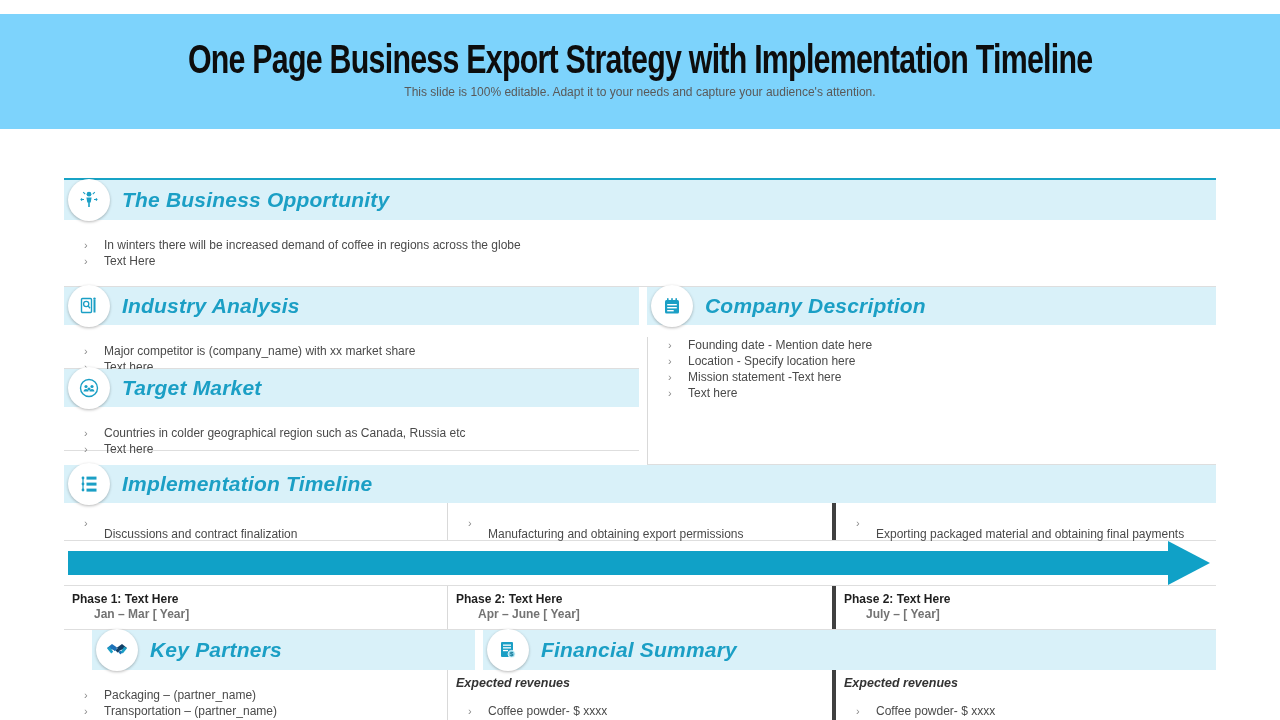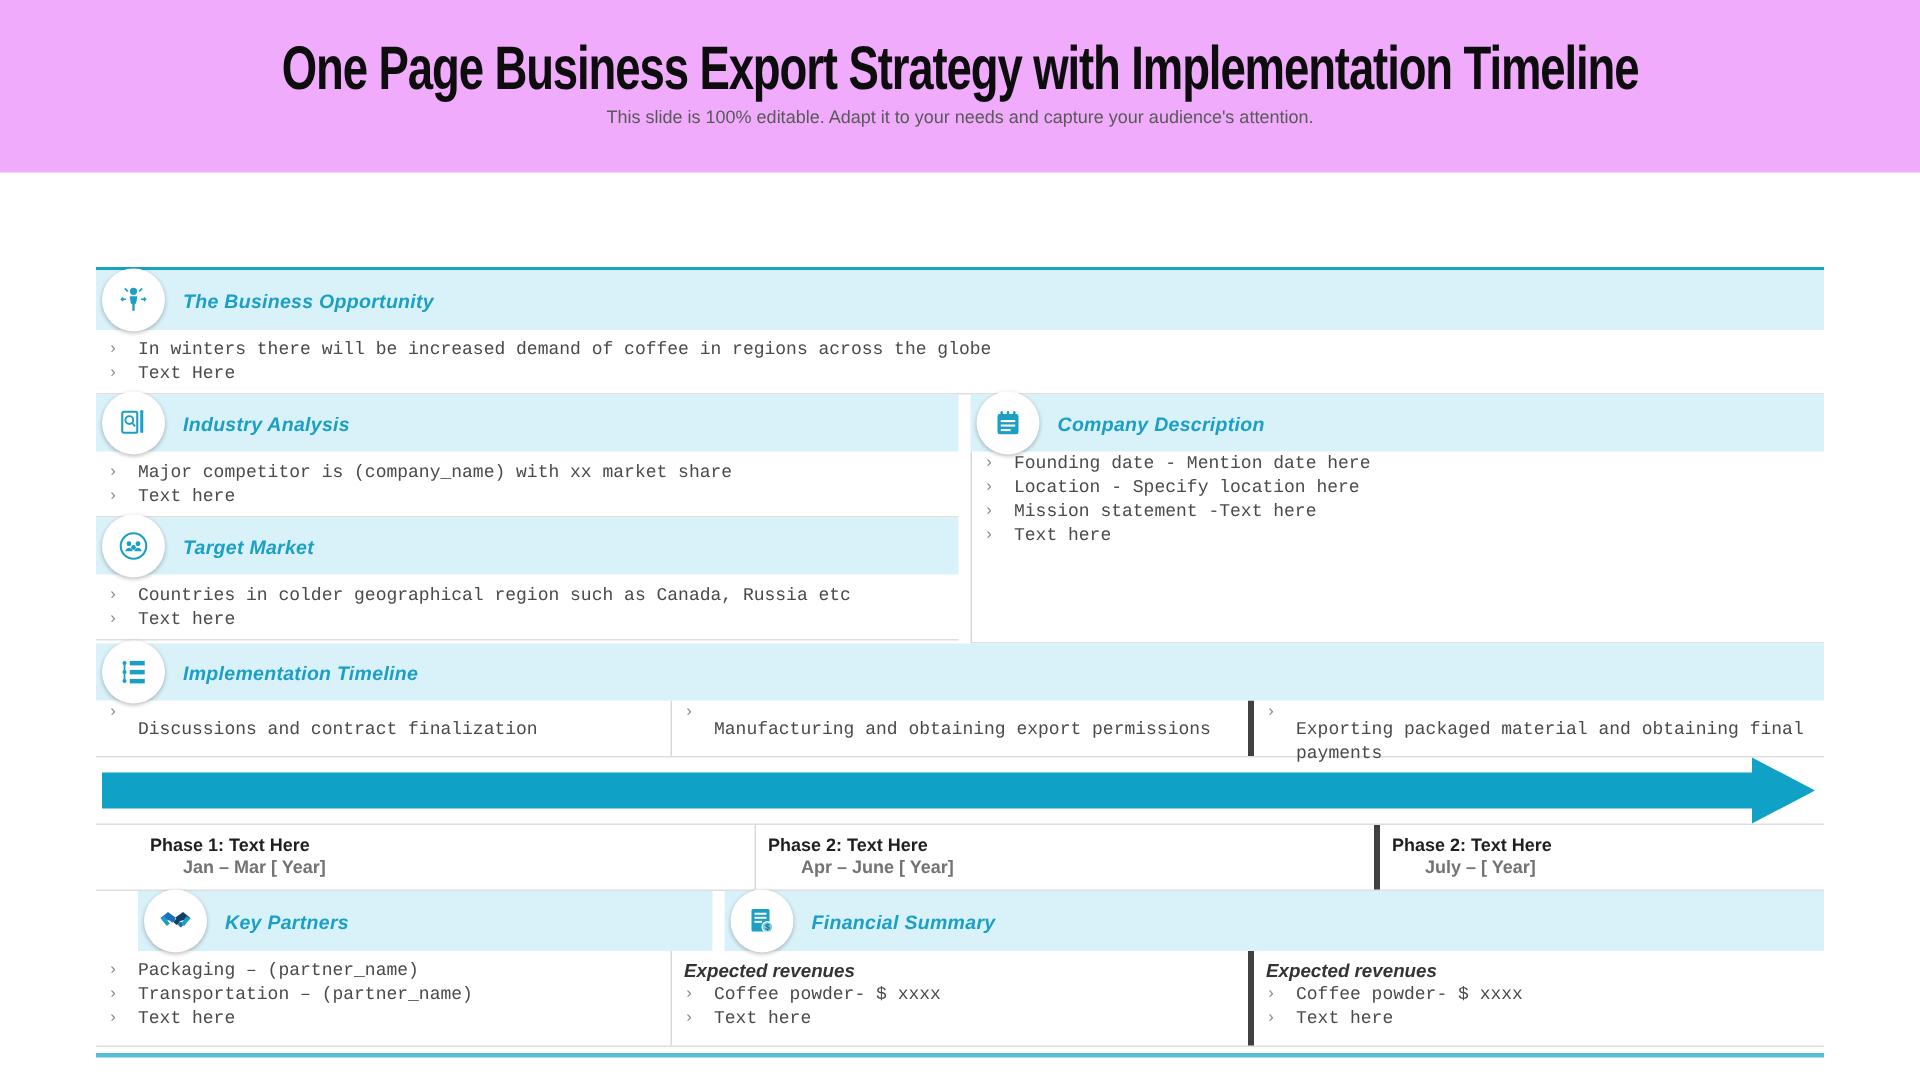--- a/index.html
+++ b/index.html
@@ -4,22 +4,22 @@
 <style>
   html,body{margin:0;padding:0;}
   body{
     width:1280px;height:720px;position:relative;overflow:hidden;
     background:#ffffff;
     font-family:"Liberation Sans", sans-serif;
     -webkit-font-smoothing:antialiased;
   }
   
   .page-header{
-    position:absolute;top:0;left:0;width:1280px;height:115px;
-    background:#f0abfc;text-align:center;
+    position:absolute;top:14px;left:0;width:1280px;height:115px;
+    background:#7dd3fc;text-align:center;
   }
   .slide-title{
     display:inline-block;margin-top:22px;
     font-size:41px;font-weight:700;color:#0d0d0d;
     letter-spacing:-1px;white-space:nowrap;
     transform:scaleX(0.74);transform-origin:center;
   }
   .slide-subtitle{
     margin-top:2px;font-size:12px;color:#595959;
   }
@@ -33,24 +33,24 @@
     display:flex;align-items:center;padding-left:58px;box-sizing:border-box;
   }
   .band.h38{height:38px;}
   .icon-circle{
     position:absolute;left:4px;top:50%;transform:translateY(-50%);
     width:42px;height:42px;border-radius:50%;background:#ffffff;
     box-shadow:0 1px 3px rgba(0,0,0,0.28);
     display:flex;align-items:center;justify-content:center;flex:none;
   }
   .sec-title{
-    font-size:13px;font-weight:700;font-style:italic;color:#1b9fc5;
+    font-size:21px;font-weight:700;font-style:italic;color:#1b9fc5;
     letter-spacing:0.2px;
   }
-  ul.blist{list-style:none;margin:0;padding:0;font-family:Liberation Mono, monospace;}
+  ul.blist{list-style:none;margin:12px;padding:0;}
   ul.blist li{
     position:relative;padding-left:28px;font-size:12px;color:#4a4a4a;
     line-height:16px;
   }
   ul.blist li::before{
     content:"\203A";position:absolute;left:8px;top:0;color:#8a8a8a;
     font-size:11px;
   }
   .pad-v{padding-top:5px;padding-bottom:5px;}
   .sep-b{border-bottom:1px solid #dedede;}
@@ -72,21 +72,21 @@
   
   .arrow-zone{height:44px;display:flex;align-items:center;padding:0 6px 0 4px;box-sizing:border-box;}
   .arrow-body{flex:1;height:24px;background:#10a1c7;}
   .arrow-head{
     width:0;height:0;flex:none;
     border-top:22px solid transparent;border-bottom:22px solid transparent;
     border-left:42px solid #10a1c7;margin-left:-1px;
   }
   
   .phase-row{height:43px;border-top:1px solid #dedede;border-bottom:1px solid #dedede;}
-  .phase-cell{padding:6px 0 0 8px;margin-left:28px;}
+  .phase-cell{padding:6px 0 0 8px;}
   .phase-label{font-size:12px;font-weight:700;color:#1f1f1f;line-height:15px;}
   .phase-period{font-size:12px;font-weight:700;color:#737373;line-height:15px;padding-left:22px;}
   
   .bands-row{display:flex;height:40px;padding-left:28px;}
   .kp-band{width:383px;flex:none;}
   .fs-band{flex:1;margin-left:8px;}
   .bands-row .band{height:40px;}
   
   .bottom-row{height:63px;}
   .bottom-row .cell{padding-top:5px;}

